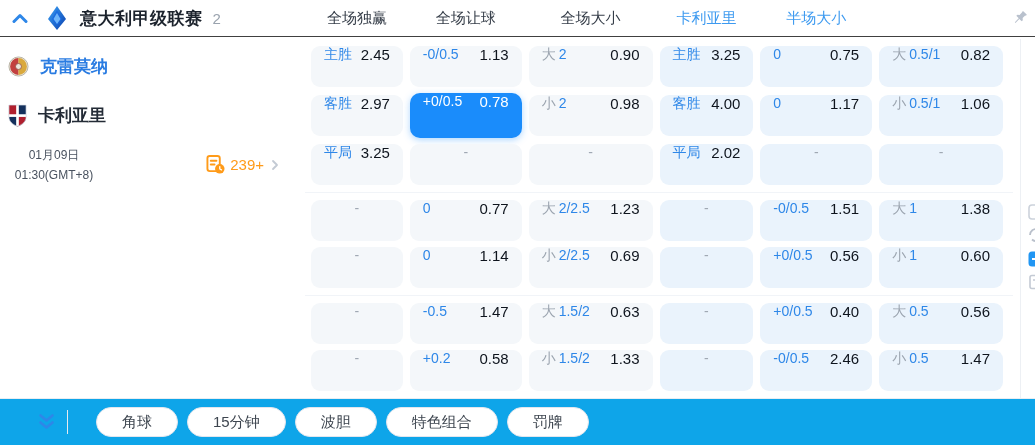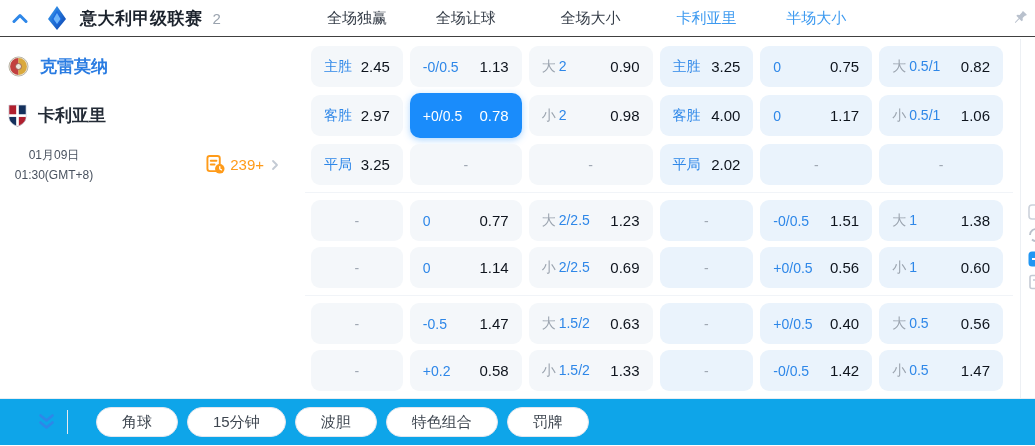--- a/index.html
+++ b/index.html
@@ -39,21 +39,21 @@
   .datetime{width:108px;text-align:center;font-size:12px;color:#49525f;line-height:20px;}
   .more{margin-left:auto;margin-right:24px;display:flex;align-items:center;gap:5px;cursor:pointer;}
   .more-count{color:#ff9b19;font-size:15px;}
 
   .odds-col{flex:1;margin-right:22px;min-width:0;}
   .sec[data-sec="0"]{padding:5px 0 3px;}
   .sec[data-sec="1"],.sec[data-sec="2"]{border-top:1px solid #f1f4f8;padding:4px 0;}
   .row-grid{display:grid;grid-template-columns:var(--cols);column-gap:7px;padding:0 10px 0 6px;align-items:center;height:47px;}
   .sec[data-sec="0"] .row-grid{height:49px;}
 
-  .cell{height:41px;border-radius:9px;background:var(--cell-bg);display:flex;align-items:center;justify-content:space-between;padding:0 13px;box-sizing:border-box;cursor:pointer;}
+  .cell{height:41px;border-radius:9px;background:var(--cell-bg);display:flex;justify-content:space-between;padding:0 13px;box-sizing:border-box;cursor:pointer;}
   .cell.half{background:var(--cell-bg-half);}
   .cell.empty{justify-content:center;cursor:default;}
   .dash{color:#a0a8b3;font-size:14px;}
   .lbl{font-size:14px;color:var(--label-blue);display:flex;gap:3px;align-items:baseline;white-space:nowrap;}
   .pre{color:var(--gray-lbl);}
   .val{font-size:15px;font-weight:400;color:var(--ink);white-space:nowrap;}
   .cell.selected{background:var(--sel-bg);height:45px;border-radius:10px;box-shadow:0 2px 7px rgba(26,140,251,.35);}
   .cell.selected .lbl,.cell.selected .pre,.cell.selected .val{color:#fff;}
 
   .rail-line{position:absolute;top:2px;bottom:0;right:14px;width:1px;background:#edf0f4;}
@@ -391,21 +391,21 @@
               </span>
               <span class="val">1.33</span>
             </div>
             <div class="cell half empty">
               <span class="dash">-</span>
             </div>
             <div class="cell half">
               <span class="lbl">
                 <span>-0/0.5</span>
               </span>
-              <span class="val">1.42</span>
+              <span class="val">2.46</span>
             </div>
             <div class="cell half">
               <span class="lbl">
                 <span class="pre">小</span>
                 <span>0.5</span>
               </span>
               <span class="val">1.47</span>
             </div>
           </div>
         </div>

